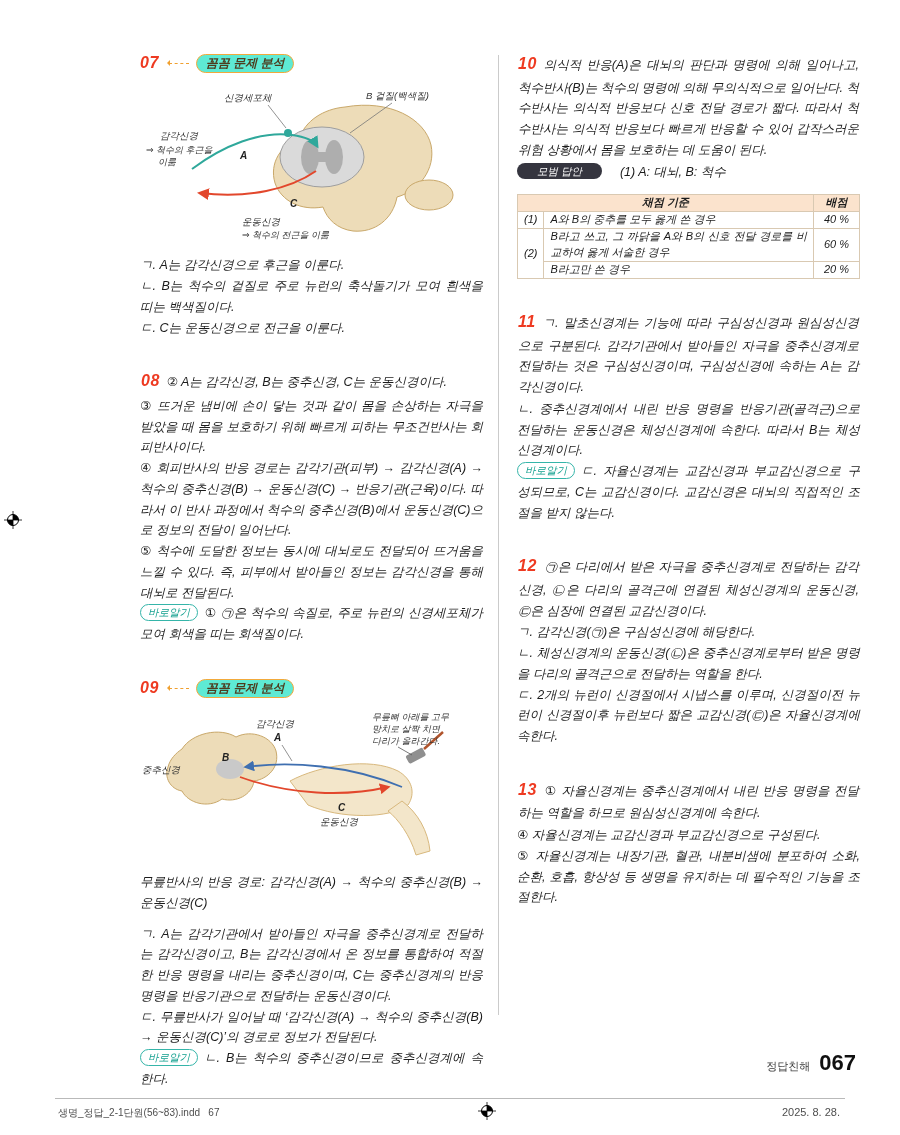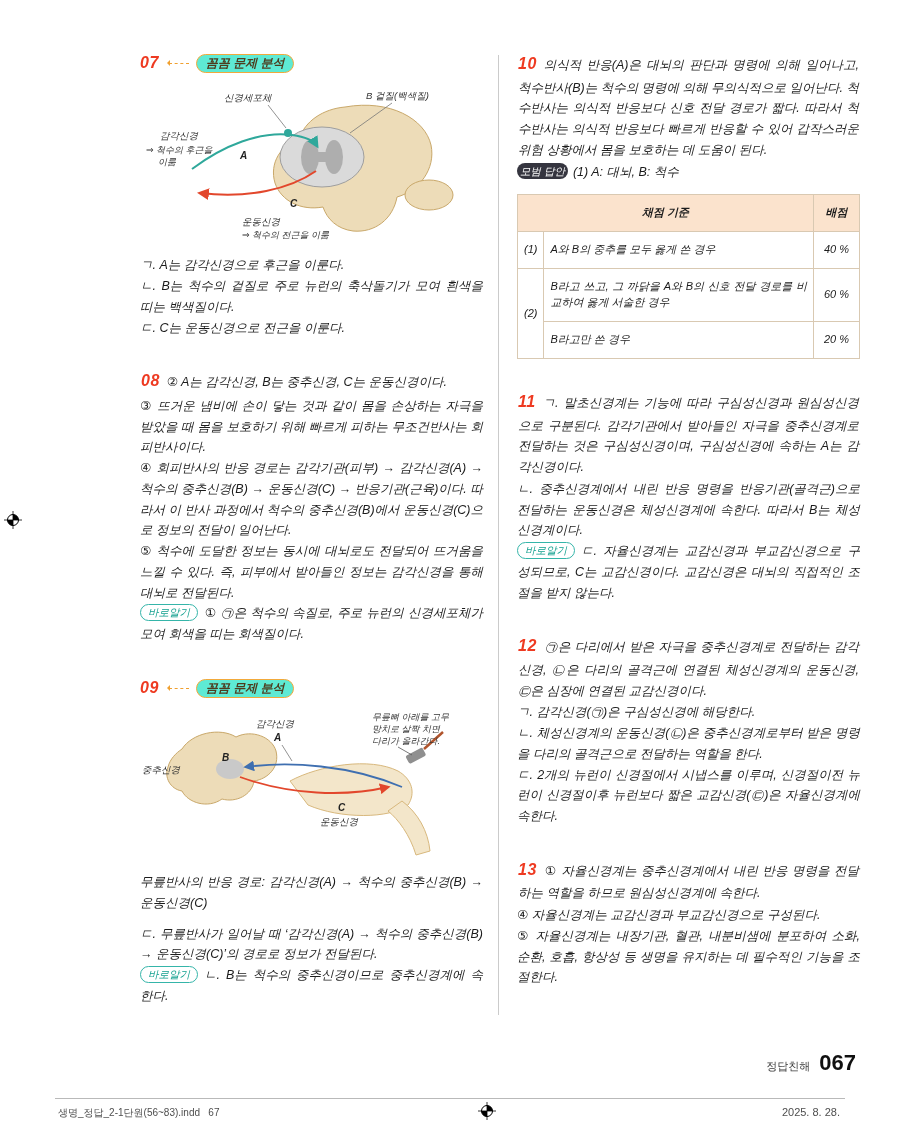--- a/index.html
+++ b/index.html
@@ -24,26 +24,26 @@
   .dash-connector::before { content:""; position:absolute; left:-5px; top:-4px; border:3.5px solid transparent; border-right-color:#f0a030; }
   .analysis-badge { display:inline-block; border:1.4px solid #f2a93b; background:#5eead4; color:#4d3c1e; font-weight:bold; font-size:12px; line-height:17px; padding:0 9px; border-radius:10px; }
 
   .diag-box { margin:4px 0 8px; }
   .diag text { font-family:"Liberation Sans","DejaVu Sans",sans-serif; }
 
   p.stmt { margin:0; }
   p.lead-p { margin:1px; }
   .baro-line { margin-top:5px; }
   .baro-badge { display:inline-block; border:1.2px solid #35b5a9; color:#13a08f; background:#fff; font-size:10.5px; line-height:15px; padding:0 7px; border-radius:9px; margin-right:6px; vertical-align:1px; }
-  .model-badge { display:inline-block; background:#35353f; color:#ffffff; font-size:10.5px; line-height:16px; padding:0 3px; border-radius:9px; margin-right:5px; vertical-align:1px; }
+  .model-badge { display:inline-block; background:#35353f; color:#ffffff; font-size:10.5px; line-height:16px; padding:0 20px; border-radius:9px; margin-right:18px; vertical-align:1px; }
   .model-block { margin-top:4px; }
   .caption { margin:7px 0 10px; }
 
   table.score-table { width:100%; border-collapse:collapse; font-size:11px; line-height:1.45; margin-top:12px; border-top:1.6px solid #c49a62; }
-  table.score-table th, table.score-table td { border:1px solid #d9c9b2; padding:10px 6px; }
+  table.score-table th, table.score-table td { border:1px solid #d9c9b2; padding:0 6px; }
   table.score-table thead th { background:#fbe3cd; font-weight:bold; text-align:center; }
   td.cell-num { text-align:center; width:26px; }
   td.cell-score { text-align:center; width:46px; }
 
   .footer-brand { position:absolute; right:44px; top:1050px; display:flex; align-items:baseline; gap:9px; }
   .footer-brand .f-label { font-size:11px; color:#3a3a3a;text-align:right; }
   .footer-brand .f-page { font-size:22px; font-weight:bold; color:#101010; }
 
   .bottom-rule { position:absolute; left:55px; right:55px; top:1098px; height:1px; background:#b9b9b9; }
   .print-left  { position:absolute; left:58px;  top:1106px; font-size:10px; color:#4e4e4e; white-space:pre; }
@@ -138,20 +138,21 @@
         <text x="2" y="66" font-size="9.5" fill="#333">중추신경</text>
         <text x="82" y="54" font-size="10" font-weight="bold" fill="#222">B</text>
         <text x="198" y="104" font-size="10" font-weight="bold" fill="#222">C</text>
         <text x="180" y="118" font-size="9.5" fill="#333">운동신경</text>
         <text x="232" y="13" font-size="9" fill="#333">무릎뼈 아래를 고무</text>
         <text x="232" y="25" font-size="9" fill="#333">망치로 살짝 치면</text>
         <text x="232" y="37" font-size="9" fill="#333">다리가 올라간다.</text>
       </svg>
     </div>
     <p class="caption">무릎반사의 반응 경로: 감각신경(A) → 척수의 중추신경(B) → 운동신경(C)</p>
+    <p class="stmt">ㄱ. A는 감각기관에서 받아들인 자극을 중추신경계로 전달하는 감각신경이고, B는 감각신경에서 온 정보를 통합하여 적절한 반응 명령을 내리는 중추신경이며, C는 중추신경계의 반응 명령을 반응기관으로 전달하는 운동신경이다.</p>
     <p class="stmt">ㄷ. 무릎반사가 일어날 때 ‘감각신경(A) → 척수의 중추신경(B) → 운동신경(C)’의 경로로 정보가 전달된다.</p>
     <p class="stmt baro-line"><span class="baro-badge">바로알기</span><span>ㄴ. B는 척수의 중추신경이므로 중추신경계에 속한다.</span></p>
   </div>
 
 </div>
 
 <div class="v-divider"></div>
 
 <div class="col col-right">
 

